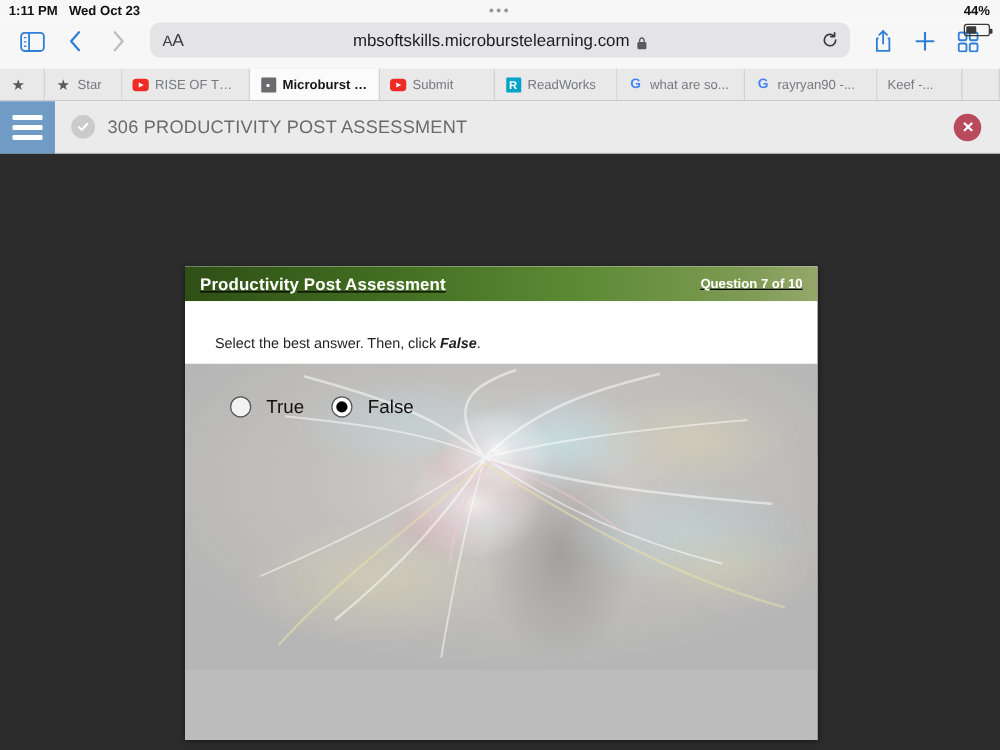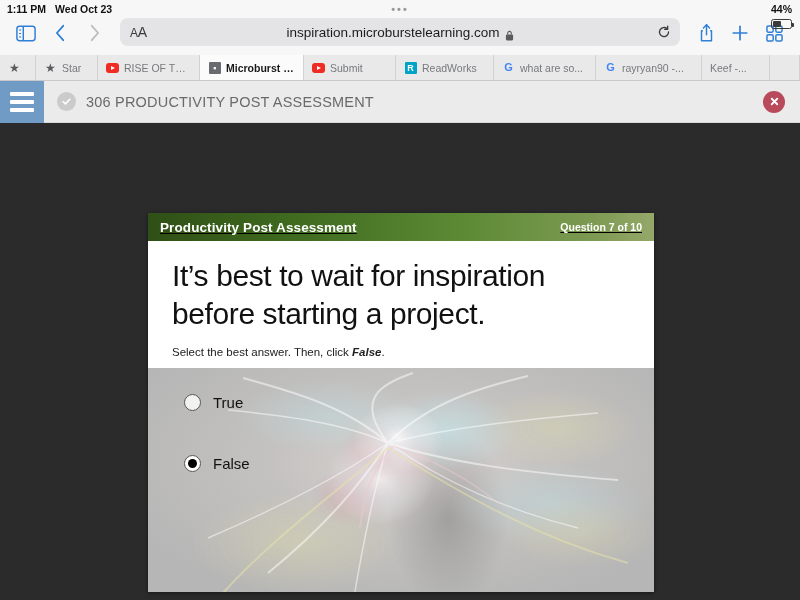--- a/index.html
+++ b/index.html
@@ -183,21 +183,21 @@
   }
   .instruction b { font-weight: bold; font-style: italic; }
 
   .slide-body {
     flex: 1 1 auto; position: relative; overflow: hidden;
     background: #bcbcbc;
   }
   .fractal { position: absolute; inset: 0; }
   .answers {
     position: absolute; left: 36px; top: 26px;
-    display: flex; flex-direction: column; gap: 44px;
+    display: flex; flex-direction: row; gap: 22px;
   }
   .answer-row { display: flex; align-items: center; gap: 12px; }
   .radio {
     width: 17px; height: 17px; border-radius: 50%;
     background: #f2f2f2; border: 1.5px solid #555;
     display: flex; align-items: center; justify-content: center;
     flex: 0 0 auto;
   }
   .radio .dot { width: 9px; height: 9px; border-radius: 50%; background: #000; display: none; }
   .radio.checked { background: #fff; }
@@ -244,21 +244,21 @@
   </div>
   <div class="tb-btn dim">
     <svg viewBox="0 0 12 20" width="11" height="18">
         <polyline points="3,2 10,10 3,18" stroke="#b9bcc0" stroke-width="2" fill="none" stroke-linecap="round" stroke-linejoin="round"></polyline>
       </svg>
   </div>
 
   <div class="urlbar">
     <span class="aa-label"><span>A</span><span class="big">A</span></span>
     <span class="url-center">
-      <span class="url-text">inspiration.microburstelearning.com</span>
+      <span class="url-text">mbsoftskills.microburstelearning.com</span>
       <span class="lock-ico">
         <svg viewBox="0 0 10 12" width="9" height="11">
             <rect x="1" y="5" width="8" height="6.5" rx="1.2" fill="#5a5a5c"></rect>
             <path d="M3 5V3.4a2 2 0 0 1 4 0V5" stroke="#5a5a5c" stroke-width="1.2" fill="none"></path>
           </svg>
       </span>
     </span>
     <span class="reload-btn">
       <svg viewBox="0 0 16 16" width="14" height="14">
           <path d="M13.2 8a5.2 5.2 0 1 1-1.6-3.7" stroke="#3a3a3c" stroke-width="1.5" fill="none" stroke-linecap="round"></path>
@@ -367,21 +367,20 @@
 
 <div class="stage">
   <div class="slide">
 
     <div class="slide-bar">
       <span class="slide-bar-title">Productivity Post Assessment</span>
       <span class="slide-bar-q">Question 7 of 10</span>
     </div>
 
     <div class="slide-top">
-      <div class="question">It’s best to wait for inspiration before starting a project.</div>
       <div class="instruction"><span>Select the best answer. Then, click </span><b>False</b><span>.</span></div>
     </div>
 
     <div class="slide-body">
       <svg class="fractal" viewBox="0 0 506 245" preserveAspectRatio="xMidYMid slice">
         <defs>
           <radialGradient id="gBase" cx="52%" cy="38%" r="62%">
             <stop offset="0%" stop-color="#d8d2d0"></stop>
             <stop offset="45%" stop-color="#c4c2c0"></stop>
             <stop offset="100%" stop-color="#b6b6b6"></stop>

